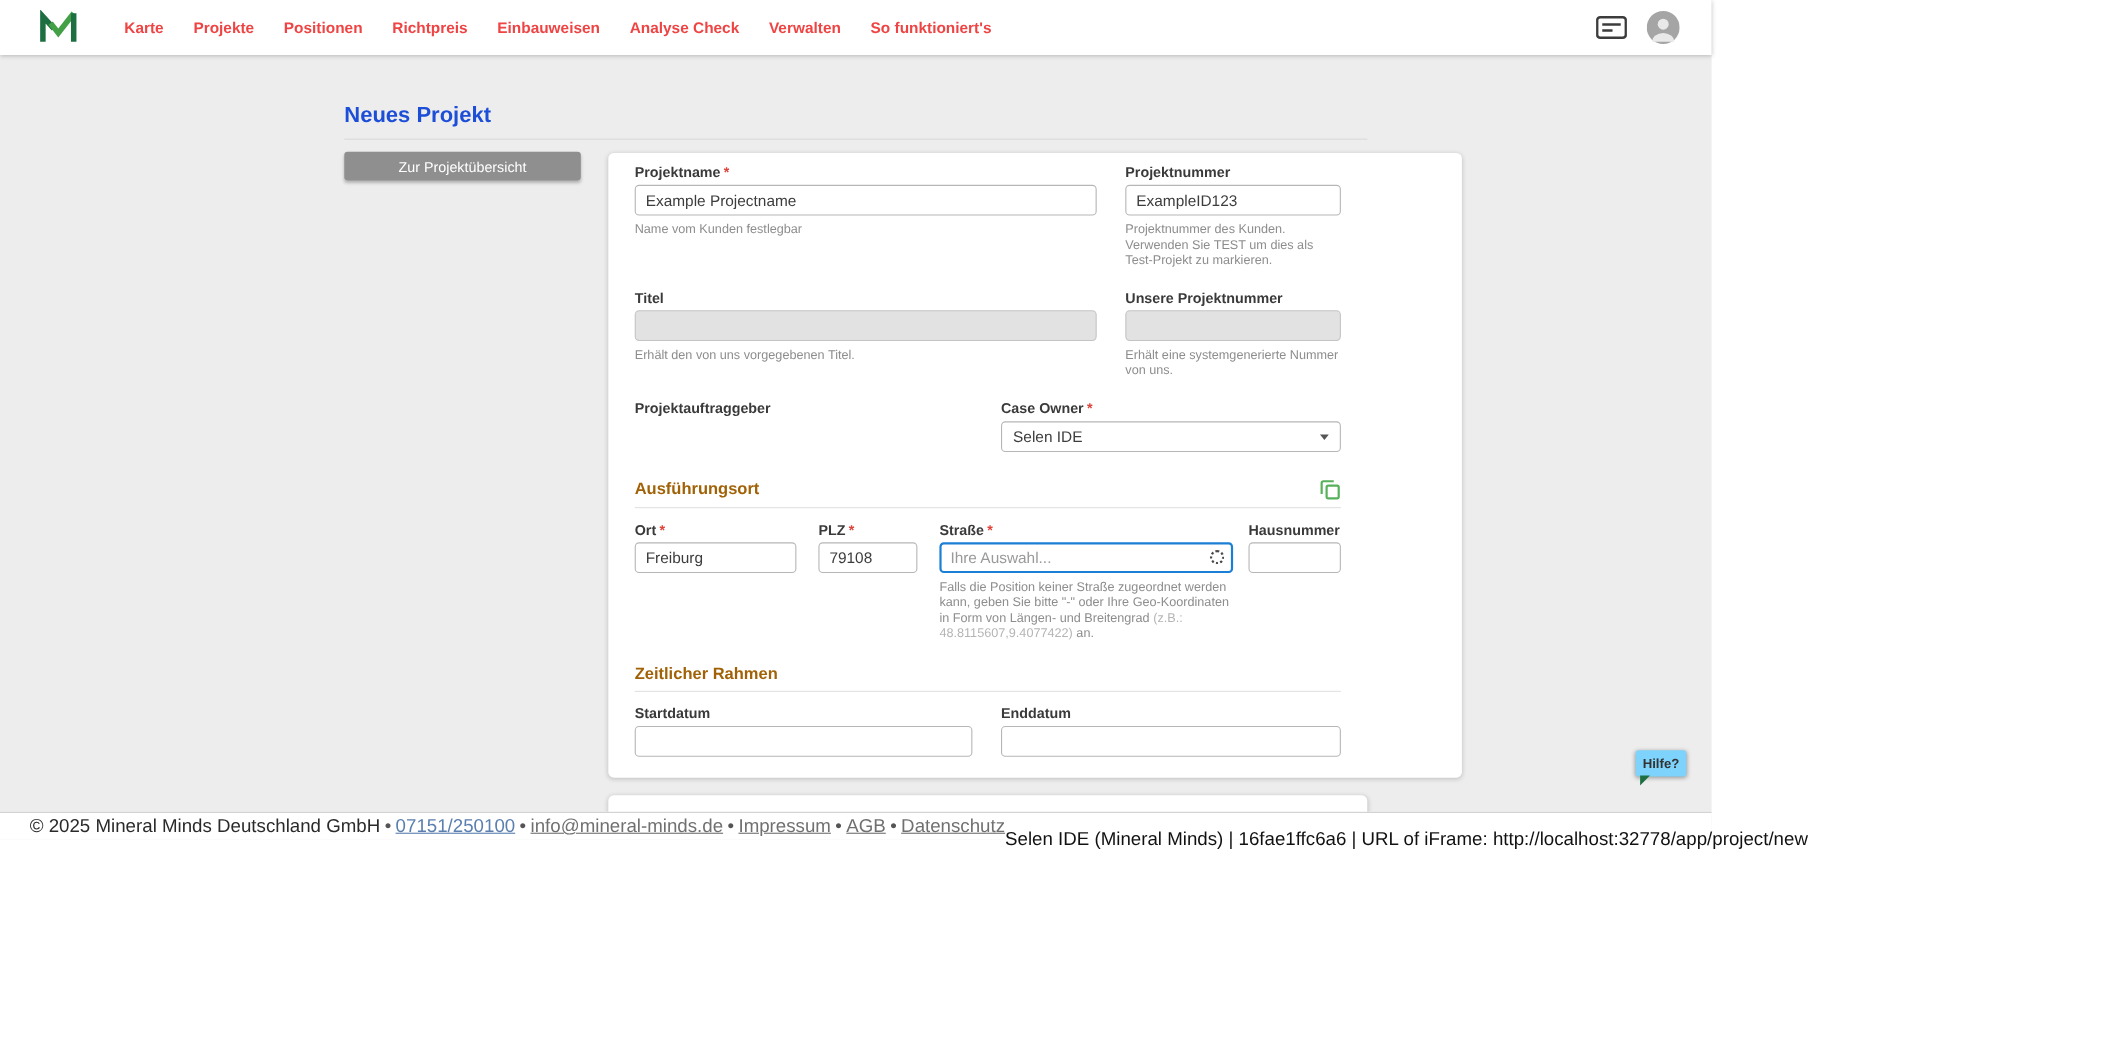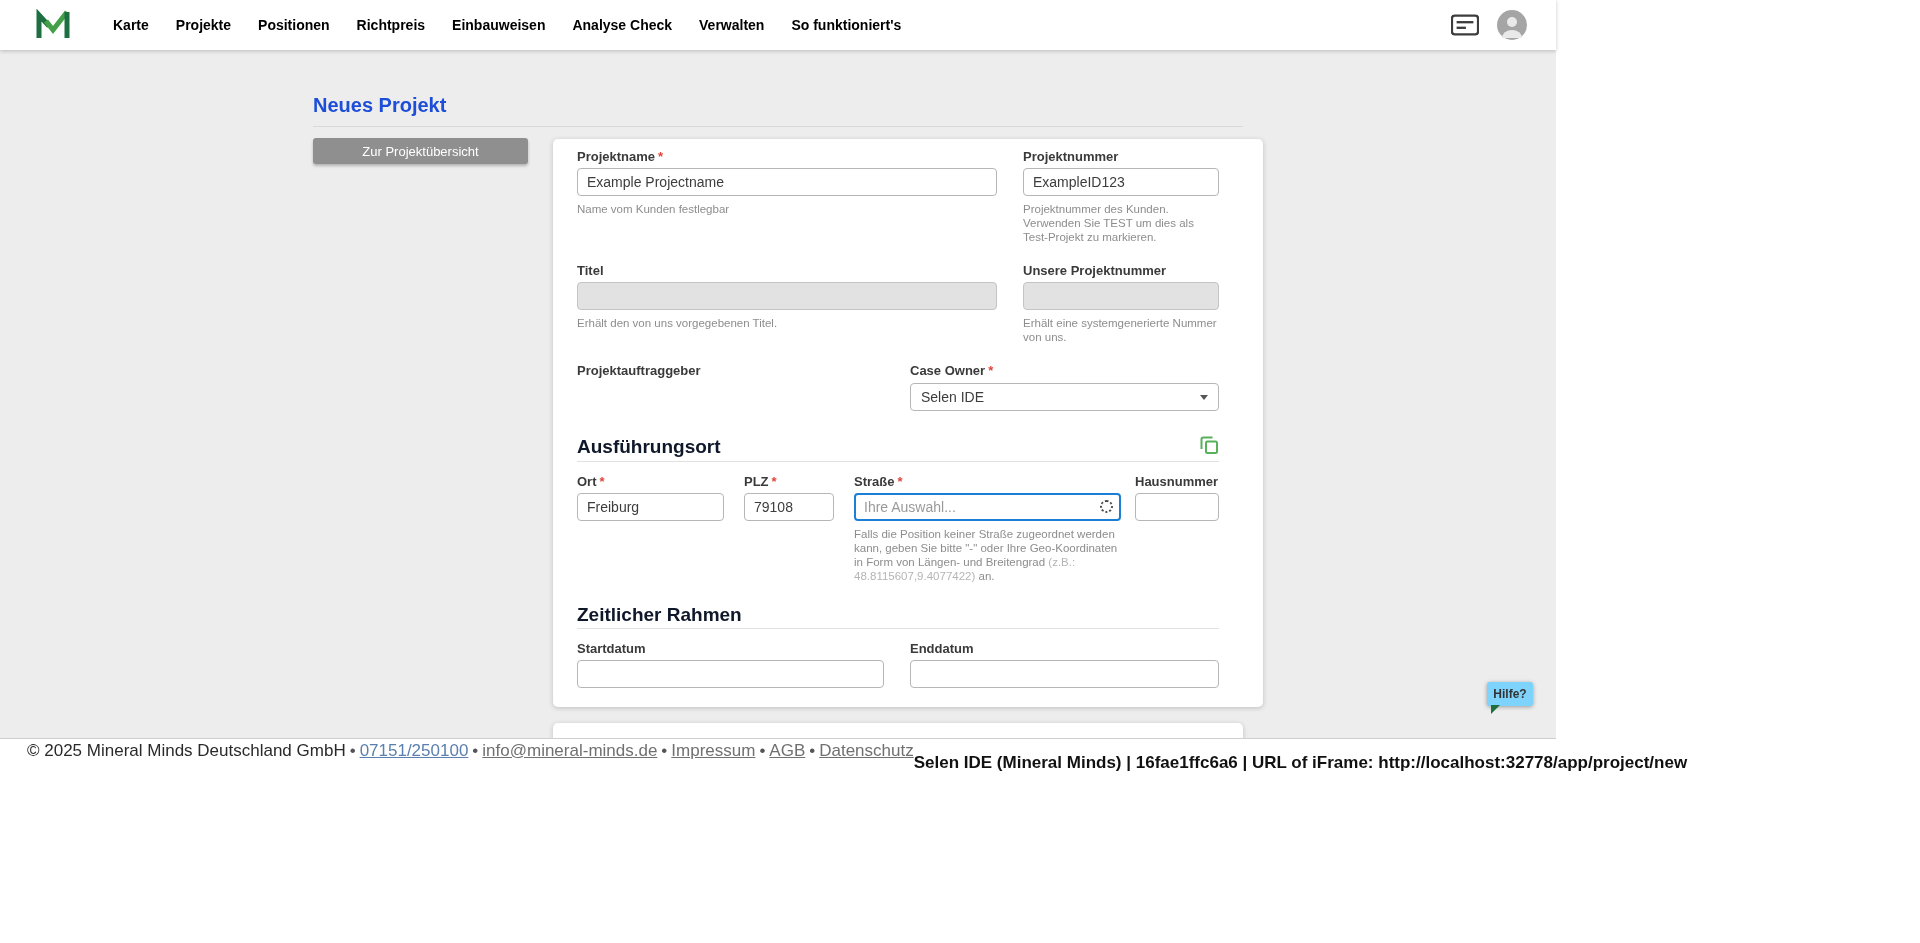--- a/index.html
+++ b/index.html
@@ -8,48 +8,48 @@
     width:1920px; height:943px; background:#ffffff;
     font-family:"Liberation Sans", sans-serif; position:relative; overflow:hidden;
   }
   .app { position:absolute; left:0; top:0; width:1556px; height:763px; background:#ededed; }
 
   
   .topnav { position:absolute; left:0; top:0; width:1556px; height:50px; background:#fff;
     box-shadow:0 1px 4px rgba(0,0,0,.22); display:flex; align-items:center; z-index:20; }
   .logo { margin-left:36px; display:flex; align-items:center; cursor:pointer; }
   .menu { display:flex; gap:27px; margin-left:43px; }
-  .nav-item { font-size:14px; font-weight:bold; color:#000000; text-decoration:none; cursor:pointer; white-space:nowrap; }
+  .nav-item { font-size:14px; font-weight:bold; color:#ef4444; text-decoration:none; cursor:pointer; white-space:nowrap; }
   .nav-right { position:absolute; right:29px; top:0; height:50px; display:flex; align-items:center; gap:18px; }
   .icon-btn { display:flex; align-items:center; cursor:pointer; }
 
   
   .page-title { position:absolute; left:313px; top:94px; margin:0; font-size:20px; font-weight:bold; color:#1d4ed8; }
   .title-rule { position:absolute; left:313px; top:126px; width:930px; height:0; border-top:1px solid #d9d9d9; }
   .back-btn { position:absolute; left:313px; top:138px; width:215px; height:26px; background:#8f8f8f; color:#fff;
     border:0; border-radius:3px; font-family:"Liberation Sans",sans-serif; font-size:13px;
     box-shadow:0 2px 3px rgba(0,0,0,.25); cursor:pointer; }
 
   
-  .card { position:absolute; left:553px; top:139px; width:710px; height:568px; background:#fff;
+  .card { position:absolute; left:553px; top:139px; width:776px; height:568px; background:#fff;
     border-radius:5px; box-shadow:0 1px 5px rgba(0,0,0,.2); }
   .card2 { position:absolute; left:553px; top:723px; width:690px; height:30px; background:#fff;
     border-radius:5px 5px 0 0; box-shadow:0 1px 5px rgba(0,0,0,.2); z-index:1; }
 
   .abs { position:absolute; }
   .fl { position:absolute; font-size:13px; font-weight:bold; color:#3a3a3a; white-space:nowrap; }
   .req { color:#e0443a; margin-left:3px; }
   .inp { height:28px; border:1px solid #b6b6b6; border-radius:4px; padding:0 9px;
     font-family:"Liberation Sans",sans-serif; font-size:14px; color:#3d3d3d; background:#fff; }
   .inp::placeholder { color:#9a9a9a; }
   .inp.disabled { background:#e2e2e2; border-color:#c4c4c4; }
   .inp.focused { border:2px solid #1c7fd6; padding:0 8px; }
   .hint { position:absolute; font-size:11.5px; color:#8d8d8d; line-height:14px; }
   .hint .lite { color:#b5b5b5; }
-  .sect { position:absolute; font-size:19px; font-weight:bold; color:#0f172a; }
+  .sect { position:absolute; font-size:15px; font-weight:bold; color:#a16207; }
   .rule { position:absolute; left:24px; width:642px; height:0; border-top:1px solid #e1e1e1; }
   .selectbox { position:absolute; height:28px; border:1px solid #b6b6b6; border-radius:4px; padding:0 10px;
     font-size:14px; color:#3d3d3d; background:#fff; display:flex; align-items:center;
     justify-content:space-between; cursor:pointer; }
   .caret { width:0; height:0; border-left:4px solid transparent; border-right:4px solid transparent;
     border-top:5px solid #555; }
   .spinner { position:absolute; right:8px; top:7px; width:13px; height:13px;
     border:2px dotted #4a4a4a; border-radius:50%; animation:rot 1.2s linear infinite; }
   @keyframes rot { to { transform:rotate(360deg); } }
 
@@ -61,21 +61,21 @@
     border-right:9px solid transparent; border-top:9px solid #1d6f42; }
 
   
   .footer { position:absolute; left:0; top:738px; width:1556px; height:25px; background:#fff;
     border-top:1px solid #cfcfcf; z-index:10; display:flex; align-items:center;
     justify-content:space-between; font-size:17px; color:#2a2a2a; padding:0 23px 0 27px; }
   .fleft { display:flex; align-items:center; white-space:nowrap; }
   .sep { margin:0 4px; color:#555; }
   .flink { color:#707070; text-decoration:underline; cursor:pointer; }
   .flink.blue { color:#5b7fae; }
-  .fright { font-weight:bold; color:#111; white-space:nowrap;margin-top:24px; }
+  .fright { font-weight:normal; color:#111; white-space:nowrap;margin-top:24px; }
 </style>
 </head>
 <body>
 
 <div class="app">
 
   <div class="topnav">
     <span class="logo">
       <svg width="34" height="32" viewBox="0 0 34 32">
         <path d="M3 29 V6 L13 17" stroke="#1d6f42" stroke-width="5" fill="none"></path>

